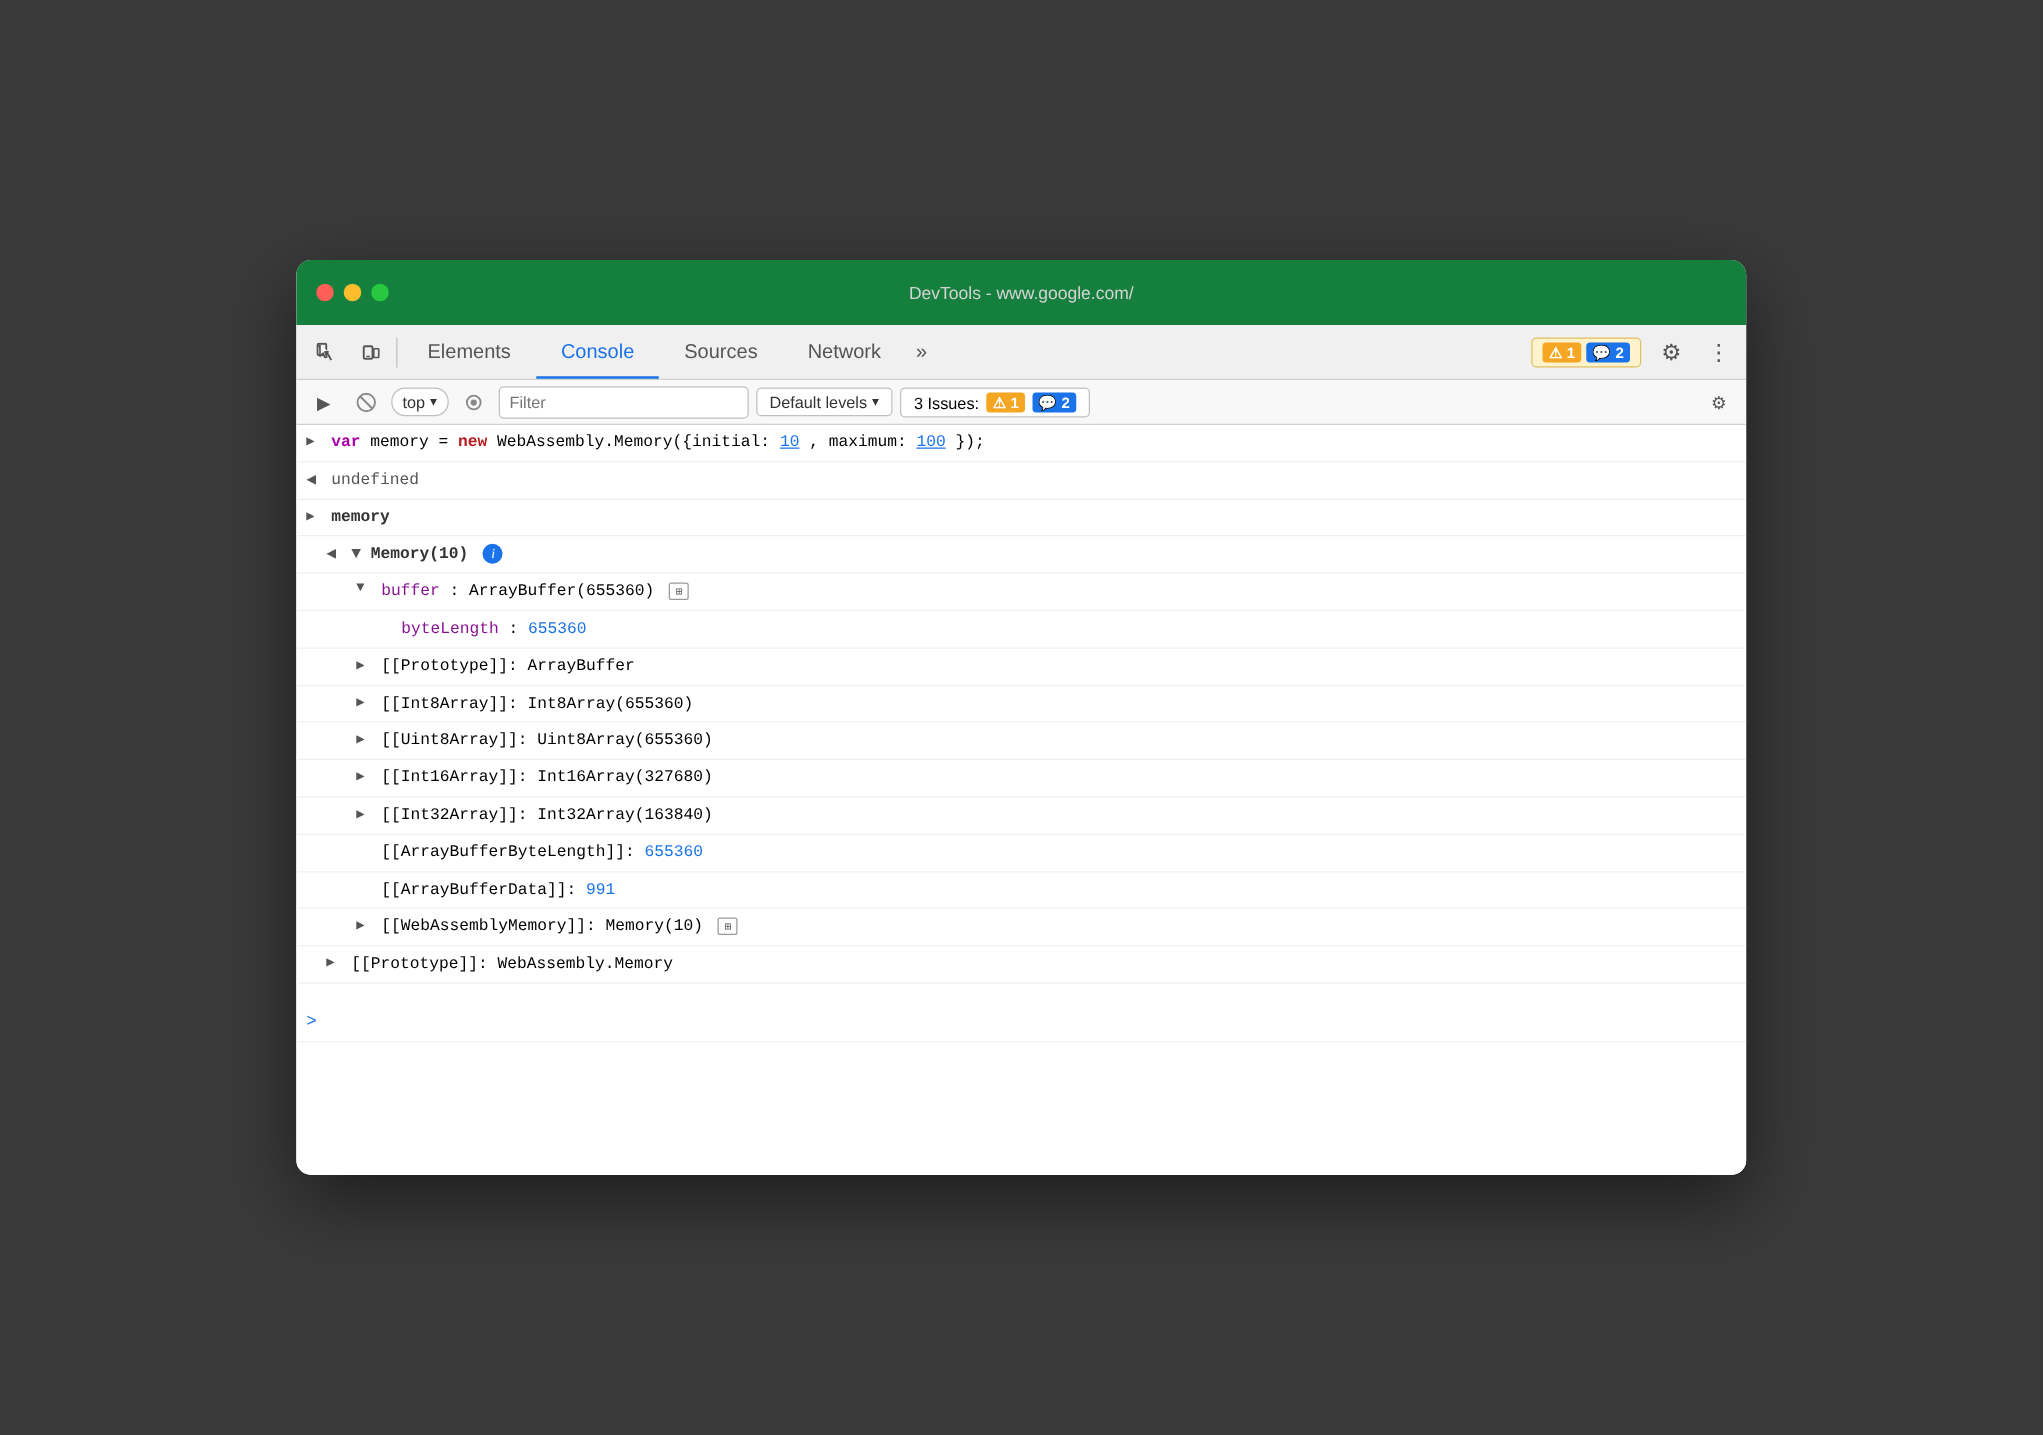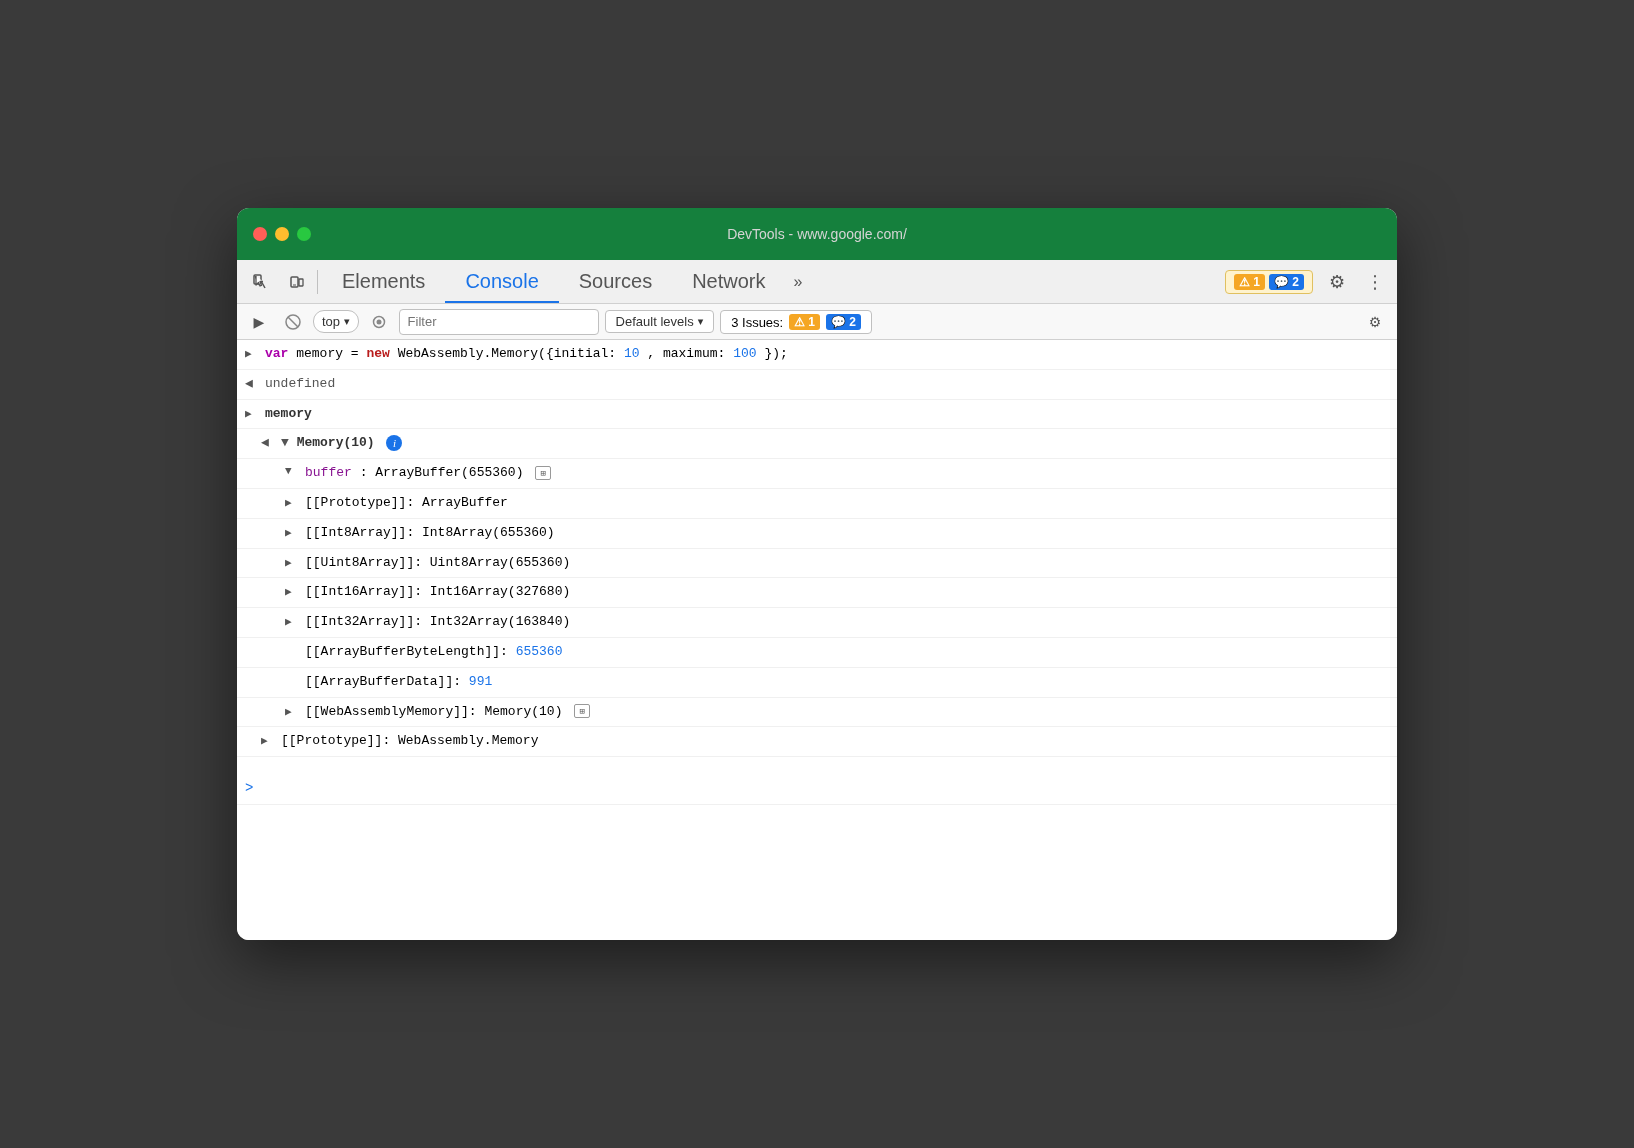--- a/index.html
+++ b/index.html
@@ -84,21 +84,21 @@
     .tab-bar {
       display: flex;
       align-items: stretch;
       flex: 1;
       height: 100%;
     }
     .tab {
       padding: 0 20px;
       display: flex;
       align-items: center;
-      font-size: 20px;
+      font-size: 16px;
       color: #555;
       cursor: pointer;
       position: relative;
       height: 100%;
       white-space: nowrap;
     }
     .tab.active {
       color: #1a73e8;
       font-weight: 500;
     }
@@ -242,21 +242,21 @@
       min-width: 14px;
       cursor: pointer;
       user-select: none;
       padding-top: 2px;
     }
     .console-line-content {
       flex: 1;
     }
     .kw-var { color: #aa00aa; font-weight: bold; }
     .kw-new { color: #b91c1c; font-weight: bold; text-align: center; }
-    .kw-num { color: #1a73e8; }
+    .kw-num { color: #1a73e8; text-decoration: underline; }
     .kw-prop { color: #881391; }
     .kw-val { color: #1a73e8; }
     .kw-undefined { color: #555; }
     .kw-memory { color: #333; font-weight: bold; }
     .indent1 { padding-left: 24px; }
     .indent2 { padding-left: 48px; }
     .indent3 { padding-left: 64px; }
     .info-icon {
       display: inline-block;
       background: #1a73e8;
@@ -468,20 +468,28 @@
 
     <div class="console-line indent2">
       <span style="color:#555;font-size:11px;min-width:14px;">▼</span>
       <div class="console-line-content">
         <span class="kw-prop">buffer</span>
         <span>: ArrayBuffer(655360)</span>
         <span class="db-icon">⊞</span>
       </div>
     </div>
 
+    <div class="console-line indent3">
+      <span style="min-width:14px;"> </span>
+      <div class="console-line-content">
+        <span class="kw-prop">byteLength</span>
+        <span>: </span>
+        <span class="kw-val">655360</span>
+      </div>
+    </div>
 
     <div class="console-line indent2">
       <span class="expand-arrow">▶</span>
       <div class="console-line-content">
         <span>[[Prototype]]: ArrayBuffer</span>
       </div>
     </div>
 
     <div class="console-line indent2">
       <span class="expand-arrow">▶</span>

